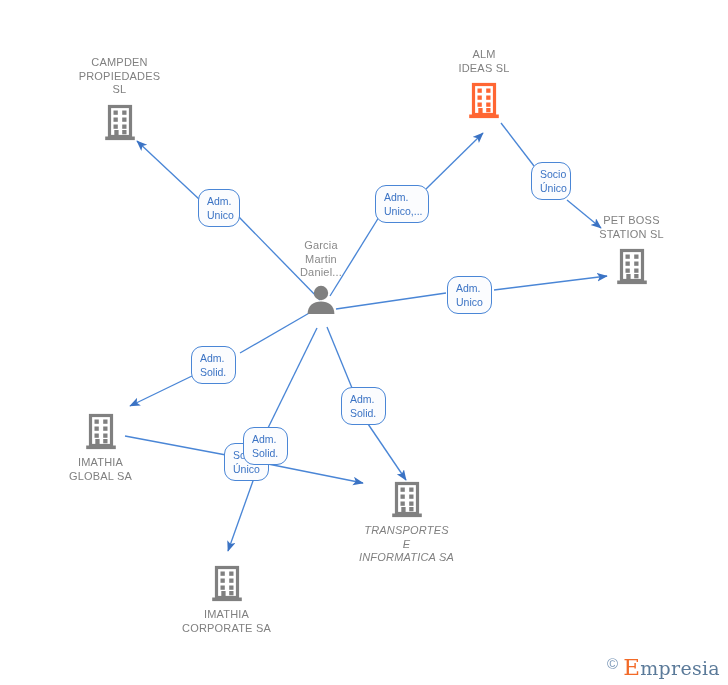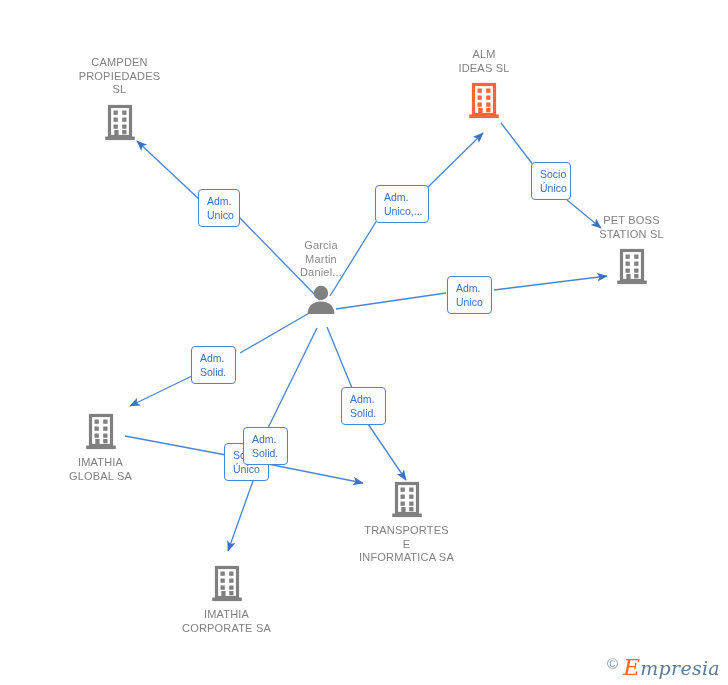--- a/index.html
+++ b/index.html
@@ -47,21 +47,21 @@
   }
   .icon-wrap {
     display: block;
     line-height: 0;
   }
   .edge-label {
     position: absolute;
     box-sizing: border-box;
     background: #fbfcfe;
     border: 1.3px solid #4a86d6;
-    border-radius: 4px;
+    border-radius: 11px;
     color: #3b73c4;
     font-size: 10.5px;
     line-height: 14px;
     padding: 4px 7px 4px 8px;
     text-align: left;
     white-space: pre-line;
     box-shadow: 0 0 0 0 rgba(0,0,0,0);
   }
   .watermark {
     position: absolute;
@@ -71,21 +71,20 @@
     align-items: center;
     gap: 5px;
   }
   .wm-c {
     font-size: 15px;
     color: #7b98b8;
     line-height: 1;
   }
   .wm-text {
     font-family: "DejaVu Serif", serif;
-    font-style: italic;
     font-size: 19px;
     color: #5b7a99;
     line-height: 1;
     letter-spacing: 0.3px;
     margin-top: 8px;
   }
   .wm-text .wm-e {
     color: #f26a28;
     font-size: 23px;
   }
@@ -227,21 +226,21 @@
         <rect x="20.2" y="7.5" width="4.3" height="4.3" fill="#808080"></rect>
         <rect x="11.5" y="14.5" width="4.3" height="4.3" fill="#808080"></rect>
         <rect x="20.2" y="14.5" width="4.3" height="4.3" fill="#808080"></rect>
         <rect x="11.5" y="21.5" width="4.3" height="4.3" fill="#808080"></rect>
         <rect x="20.2" y="21.5" width="4.3" height="4.3" fill="#808080"></rect>
         <rect x="12.3" y="27.0" width="4.3" height="6.5" fill="#808080"></rect>
         <rect x="20.2" y="27.0" width="4.3" height="4.3" fill="#808080"></rect>
         <rect x="3.2" y="33.5" width="29.6" height="3.6" fill="#808080"></rect>
       </svg>
     </span>
-    <div class="node-label" style="margin-top:4px;">TRANSPORTES
+    <div class="node-label" style="margin-top:4px;font-style:italic;">TRANSPORTES
 E
 INFORMATICA SA</div>
   </div>
 
   <div class="node" style="left:164px; top:564px; width:125px;">
     <span class="icon-wrap">
       <svg width="36" height="40" viewBox="0 0 36 40" aria-hidden="true">
         <rect x="7.5" y="3.5" width="21" height="30" fill="none" stroke="#808080" stroke-width="3.2"></rect>
         <rect x="11.5" y="7.5" width="4.3" height="4.3" fill="#808080"></rect>
         <rect x="20.2" y="7.5" width="4.3" height="4.3" fill="#808080"></rect>

